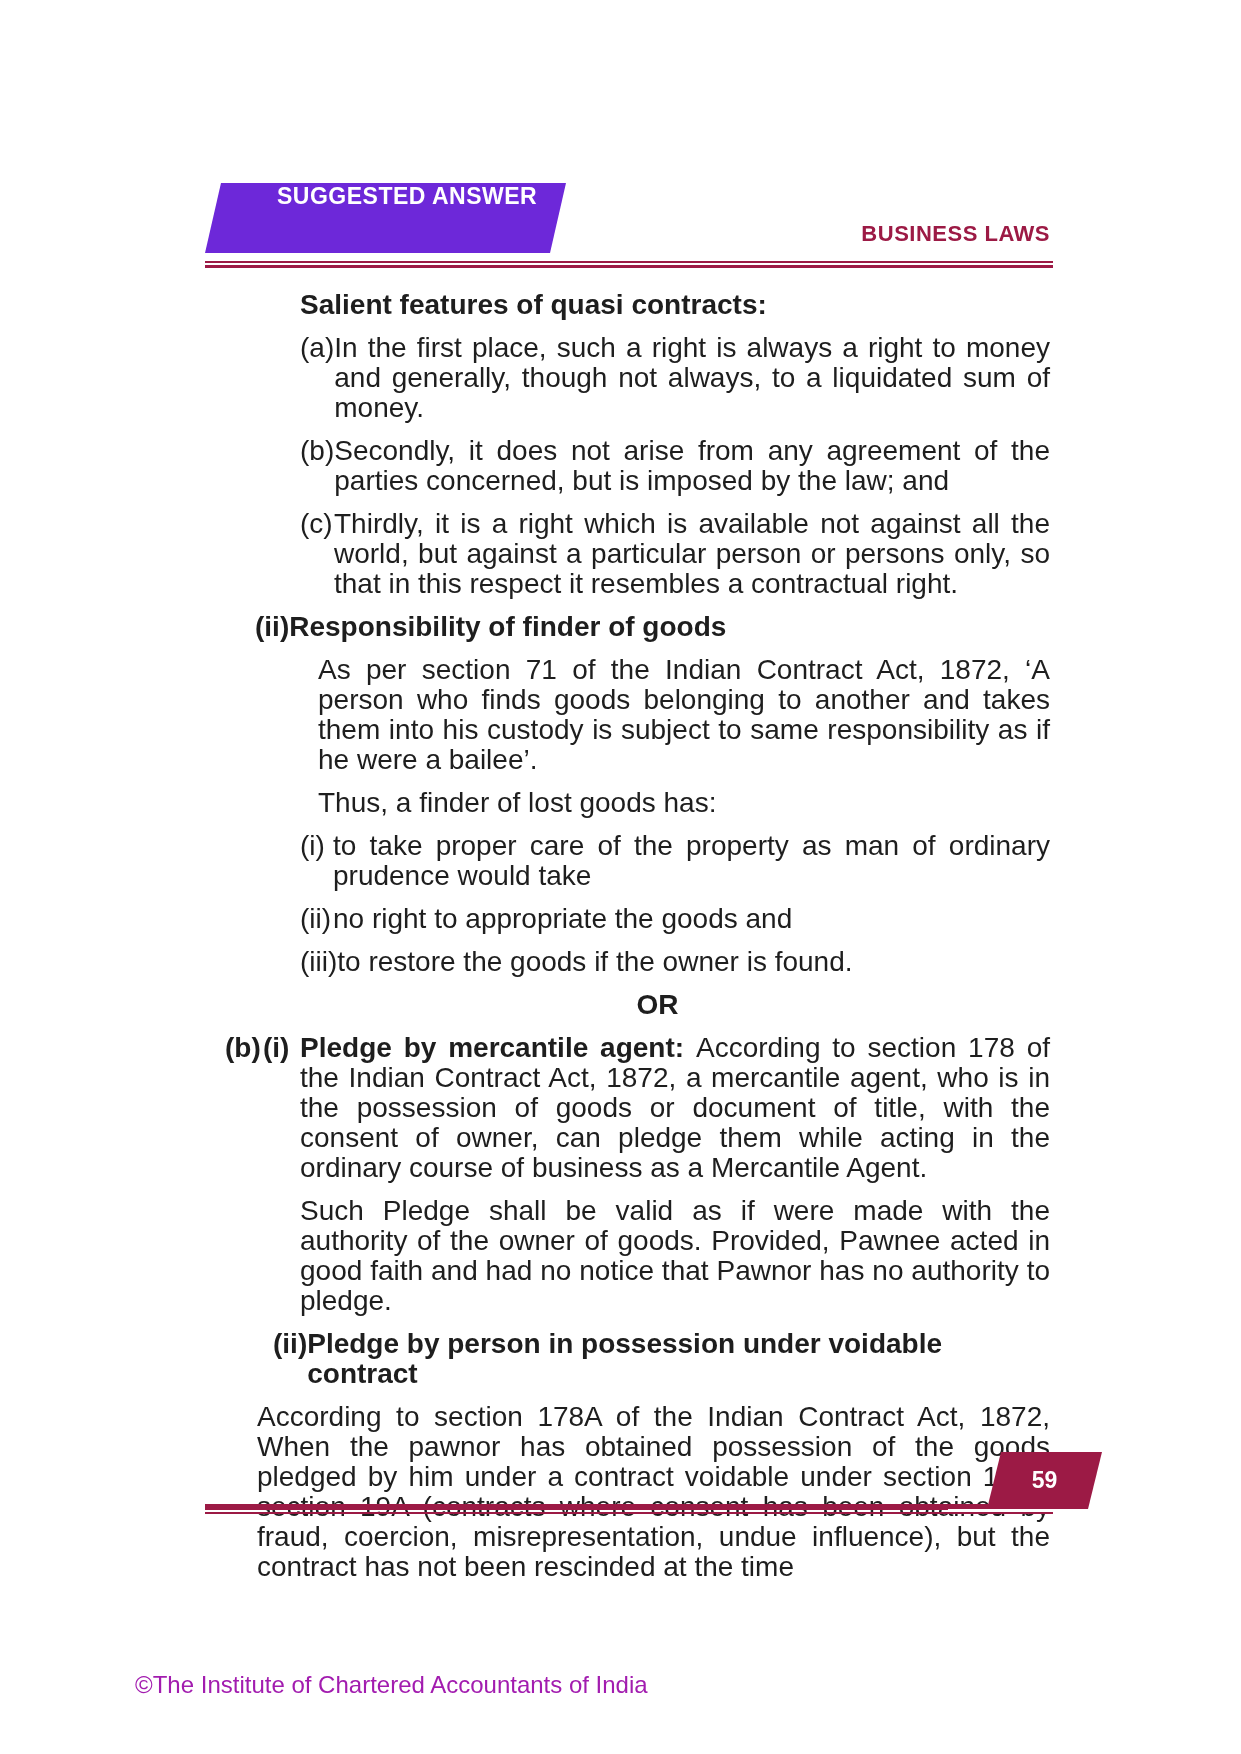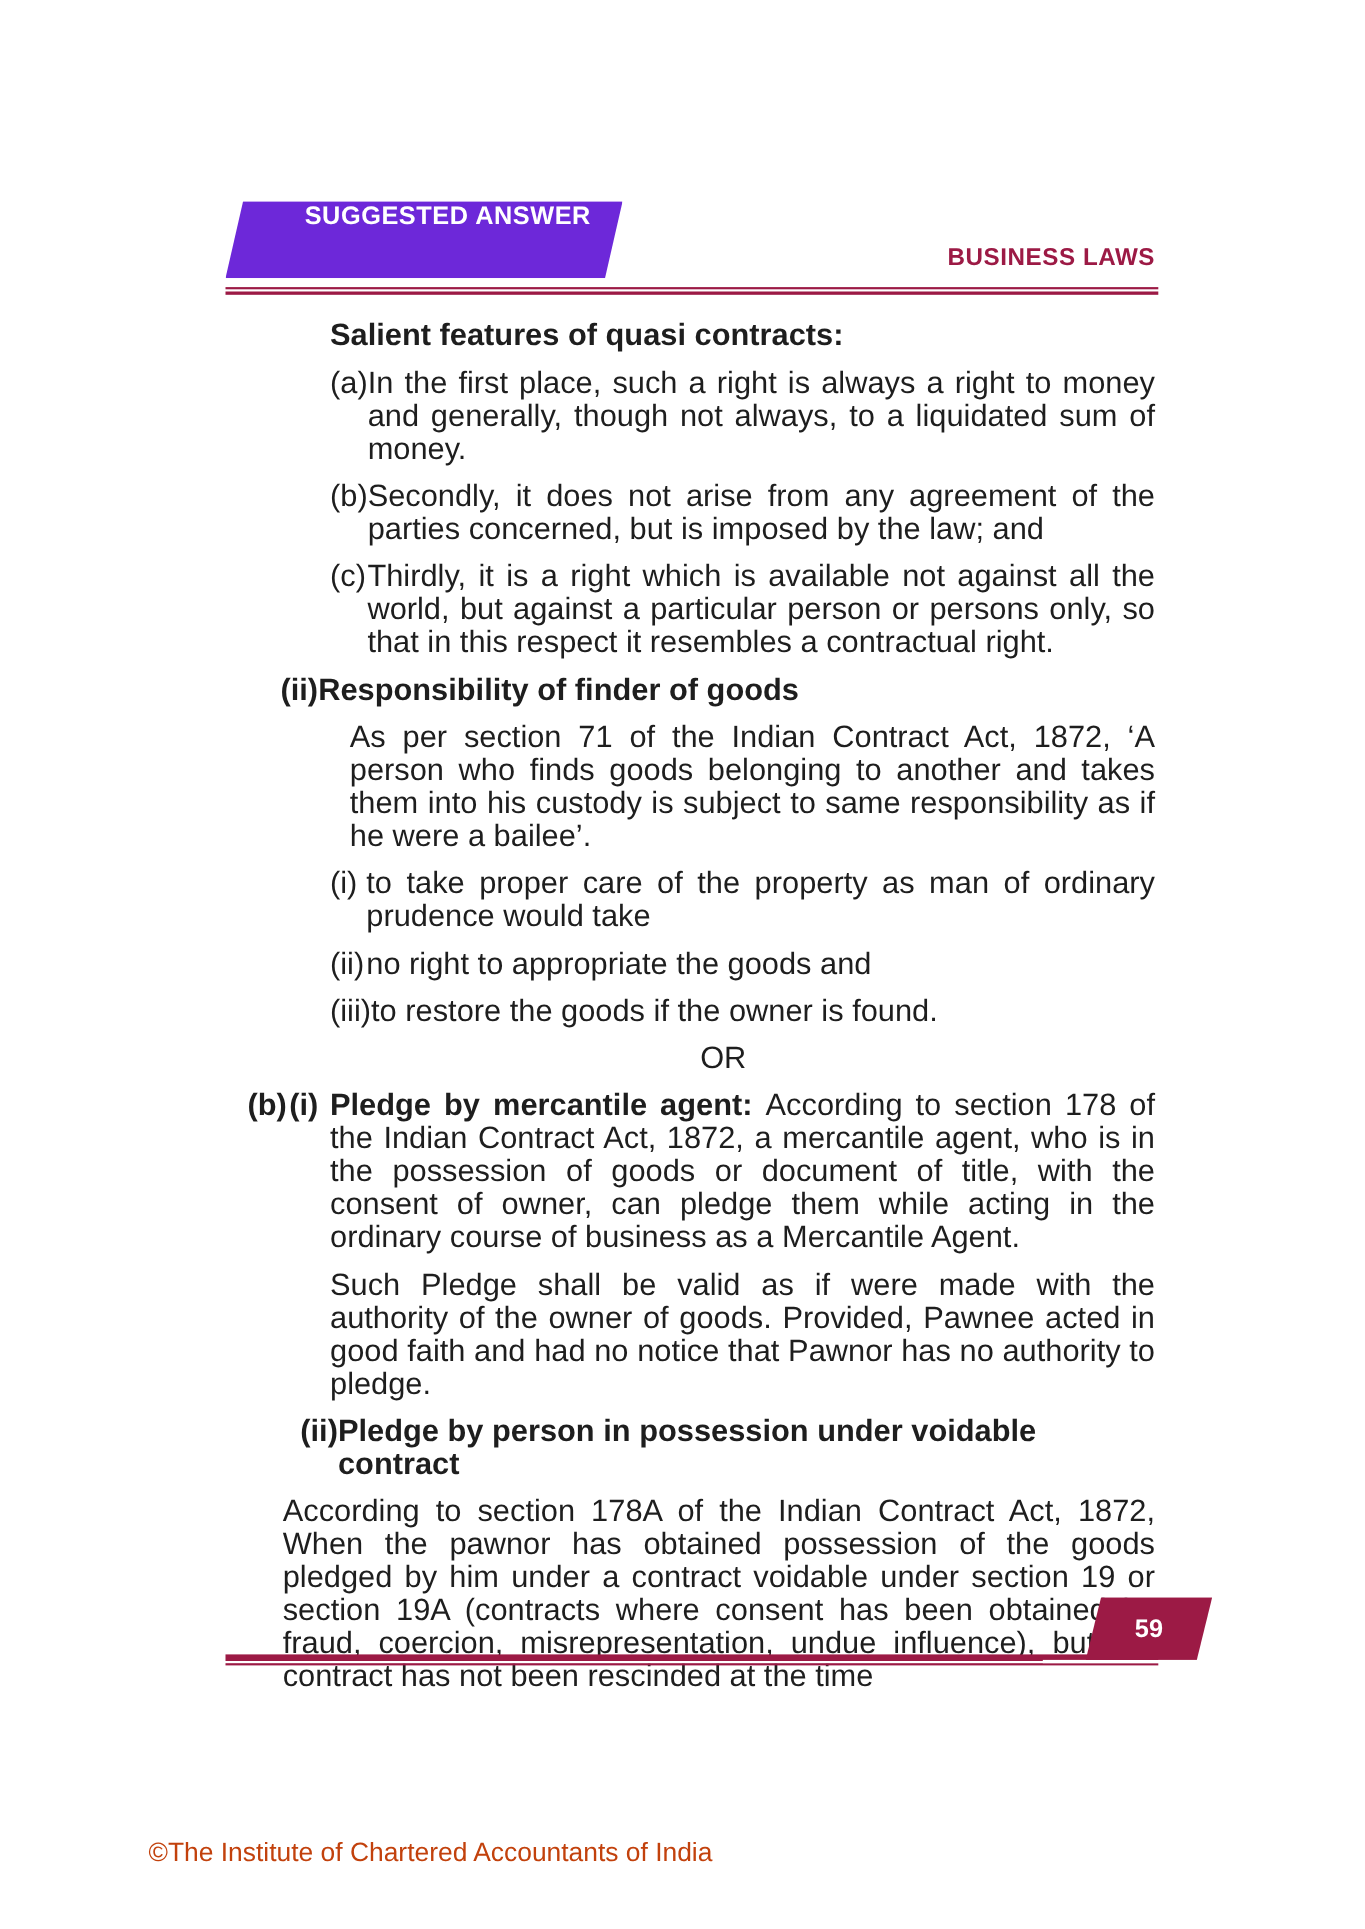--- a/index.html
+++ b/index.html
@@ -42,21 +42,21 @@
   .abc{display:flex;margin-left:95px;}
   .abc .lbl{flex:0 0 34px;}
   .abc .txt{flex:1;text-align:justify;}
   .row-ii{display:flex;margin-left:50px;}
   .row-ii .lbl{flex:0 0 34px;font-weight:bold;}
   .row-ii .head{flex:1;font-weight:bold;}
   .para-ii{margin-left:113px;}
   .roman{display:flex;margin-left:95px;}
   .roman .lbl{flex:0 0 33px;}
   .roman .txt{flex:1;text-align:justify;}
-  .or-div{margin-left:60px;text-align:center;font-weight:normal;}
+  .or-div{margin-left:60px;text-align:center;font-weight:bold;}
   .partb{display:flex;margin-left:20px;}
   .partb .lblb{flex:0 0 38px;font-weight:bold;}
   .partb .lbli{flex:0 0 37px;font-weight:bold;}
   .partb .col{flex:1;}
   .row-ii2{display:flex;margin-left:68px;}
   .row-ii2 .lbl{flex:0 0 32px;font-weight:bold;}
   .row-ii2 .head{flex:1;font-weight:bold;}
   .para-b{margin-left:52px;text-align:justify;}
   
   .ftr-rule-thick{top:1504px;height:6px;}
@@ -64,21 +64,21 @@
   .badge-gap{position:absolute;left:948px;top:1509px;width:124px;height:3px;background:#ffffff;z-index:3;}
   .badge{
     position:absolute;left:987px;top:1452px;width:115px;height:57px;
     background:#9c1a45;z-index:4;
     clip-path:polygon(14px 0, 100% 0, calc(100% - 14px) 100%, 0 100%);
     display:flex;align-items:center;justify-content:center;
   }
   .badge span{color:#ffffff;font-weight:bold;font-size:23px;}
   .copyright{
     position:absolute;left:135px;top:1671px;
-    font-size:24px;color:#c2410c;
+    font-size:24px;color:#a21caf;
   }
 </style>
 </head>
 <body>
 
 <div class="page">
 
   <div class="banner">
     <span class="banner-label">SUGGESTED ANSWER</span>
   </div>
@@ -102,20 +102,21 @@
       <span class="lbl">(c)</span>
       <span class="txt">Thirdly, it is a right which is available not against all the world, but against a particular person or persons only, so that in this respect it resembles a contractual right.</span>
     </div>
 
     <div class="blk row-ii">
       <span class="lbl">(ii)</span>
       <span class="head">Responsibility of finder of goods</span>
     </div>
 
     <div class="blk para-ii just">As per section 71 of the Indian Contract Act, 1872, ‘A person who finds goods belonging to another and takes them into his custody is subject to same responsibility as if he were a bailee’.</div>
+    <div class="blk para-ii">Thus, a finder of lost goods has:</div>
 
     <div class="blk roman">
       <span class="lbl">(i)</span>
       <span class="txt">to take proper care of the property as man of ordinary prudence would take</span>
     </div>
     <div class="blk roman">
       <span class="lbl">(ii)</span>
       <span class="txt">no right to appropriate the goods and</span>
     </div>
     <div class="blk roman">

